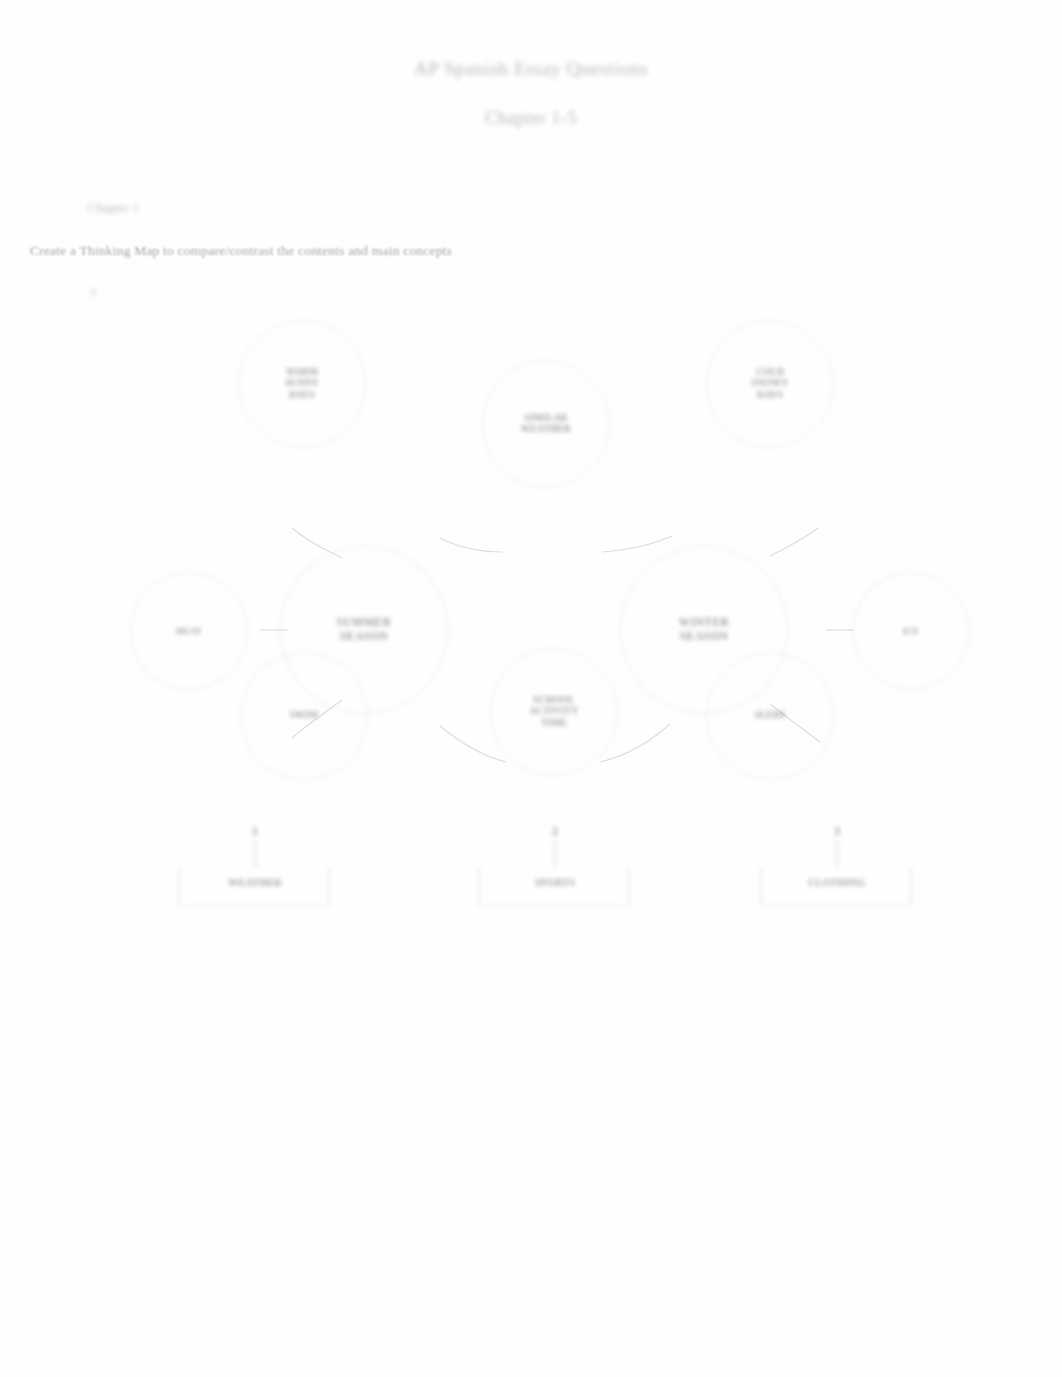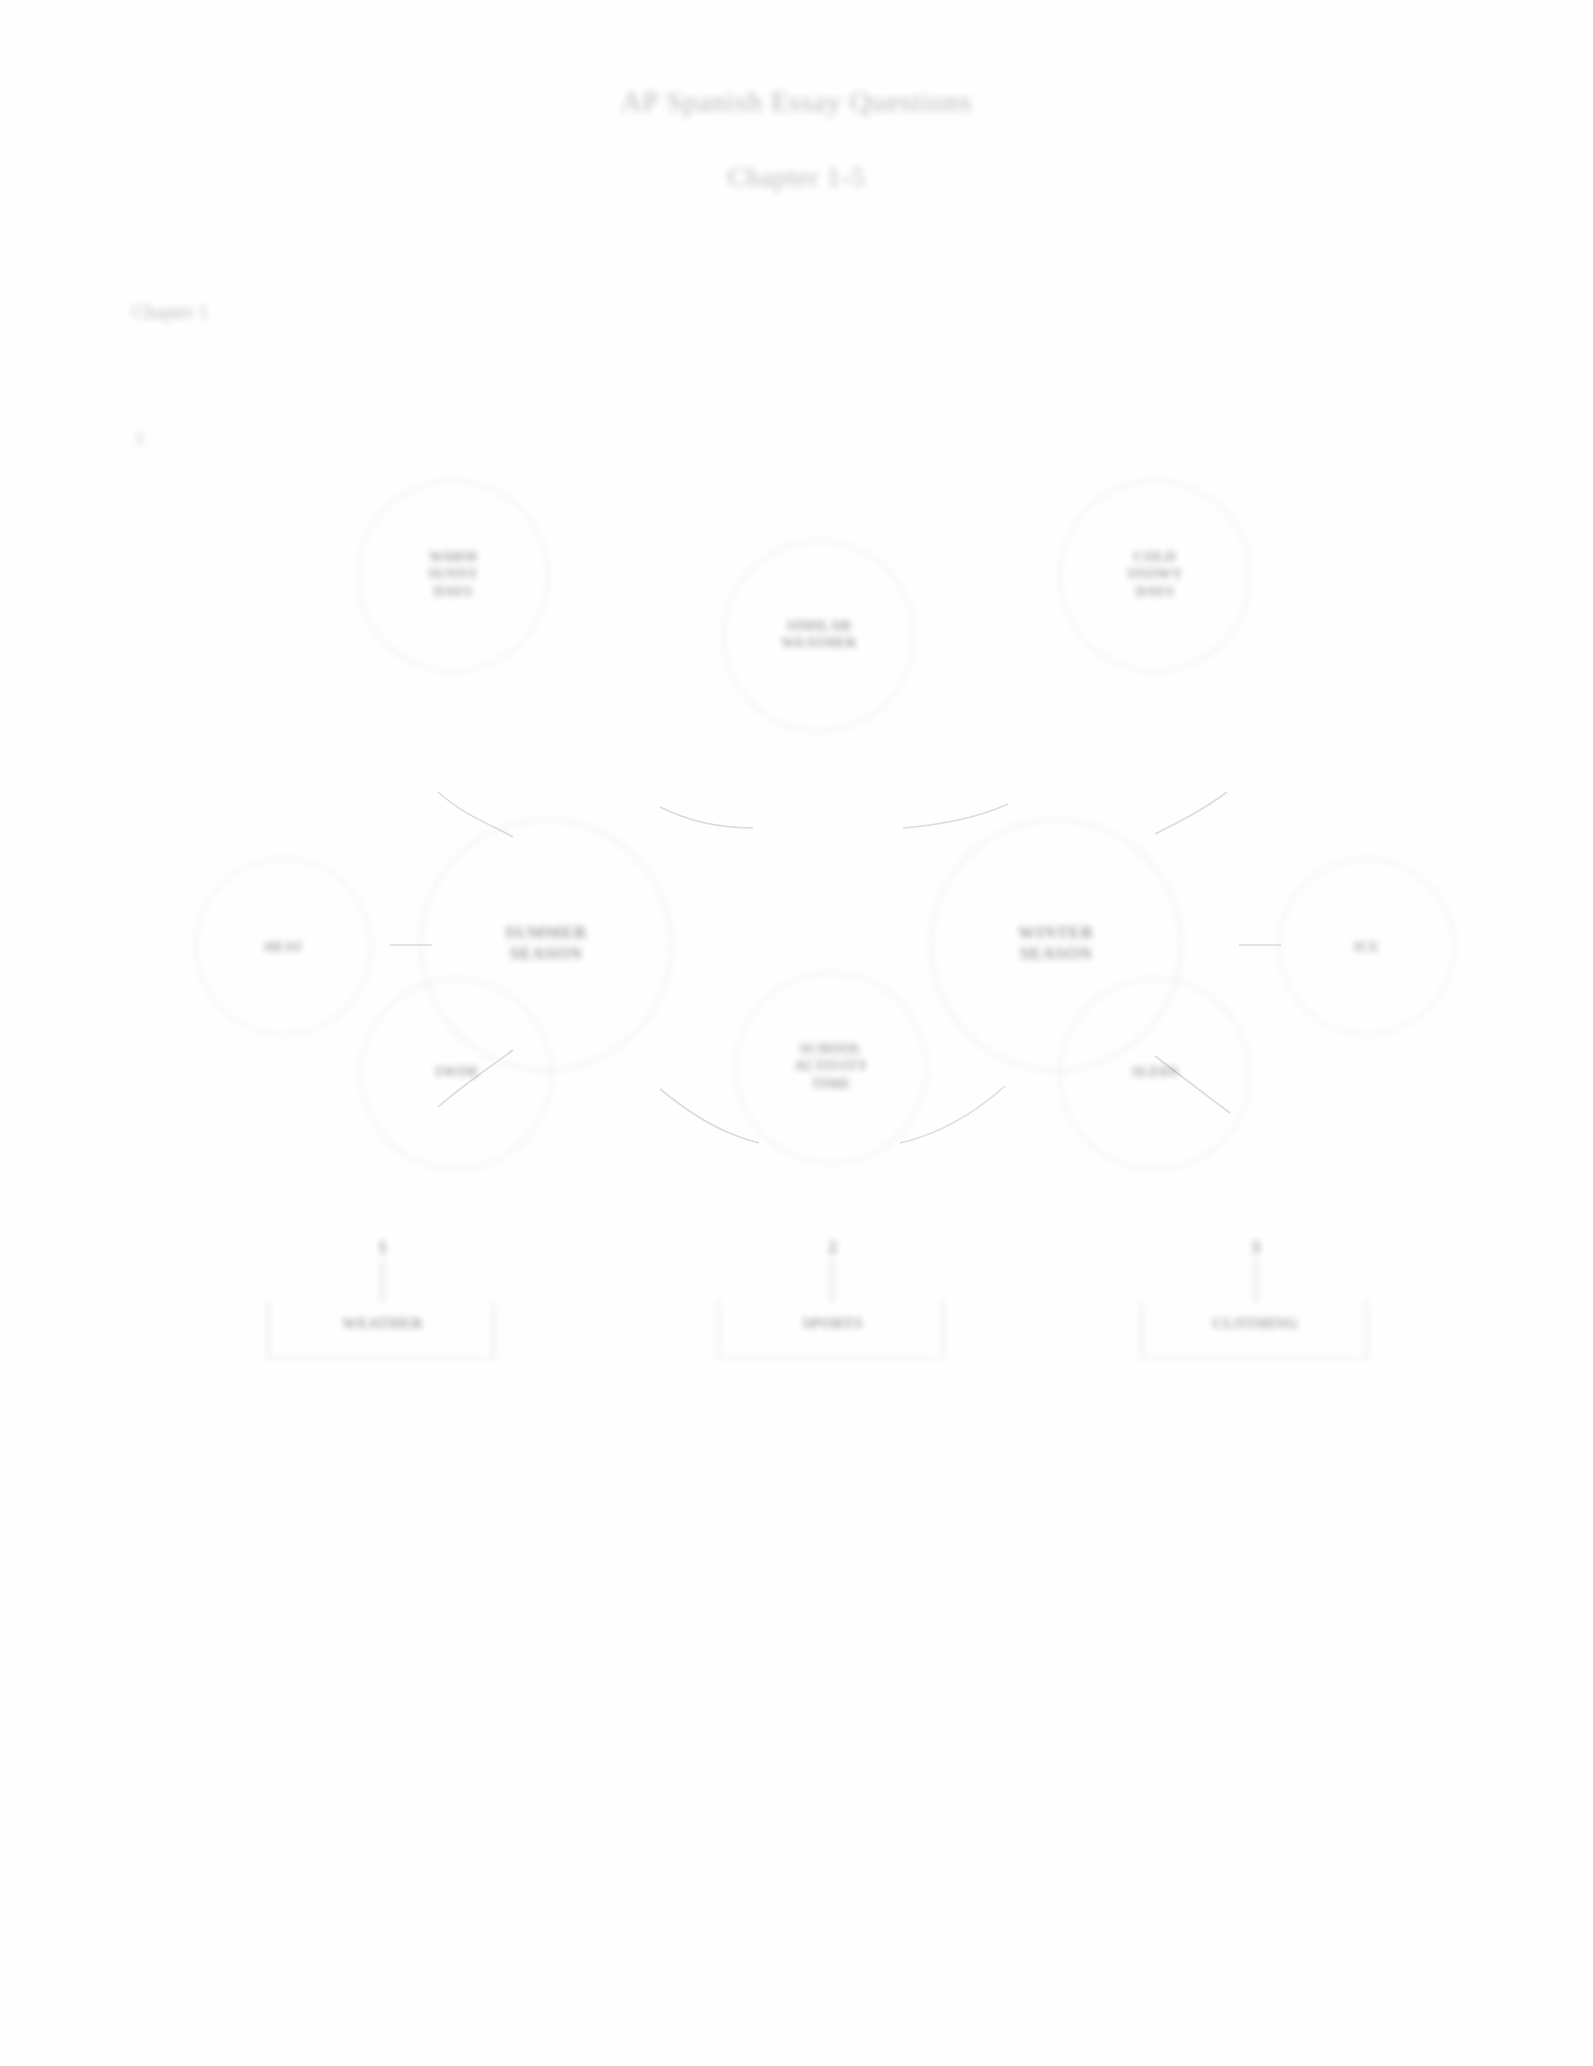--- a/index.html
+++ b/index.html
@@ -47,20 +47,21 @@
 </style>
 </head>
 <body>
 
 <div class="page">
 
   <div class="doc-title faded">AP Spanish Essay Questions</div>
   <div class="doc-sub faded">Chapter 1-5</div>
 
   <div class="chapter-label faded">Chapter 1</div>
+  <div class="instruction faded-line">Create a Thinking Map to compare/contrast the contents and main concepts</div>
   <div class="item-num faded">1.</div>
 
   <div class="diagram">
 
     <svg width="880" height="620">
       <g stroke="#d6d6d6" stroke-width="1.1" fill="none" opacity="0.85">
         <path d="M182,228 C200,244 218,250 232,258"></path>
         <path d="M330,238 C350,248 370,252 392,252"></path>
         <path d="M492,252 C516,250 540,246 562,236"></path>
         <path d="M660,256 C676,248 692,240 708,228"></path>

